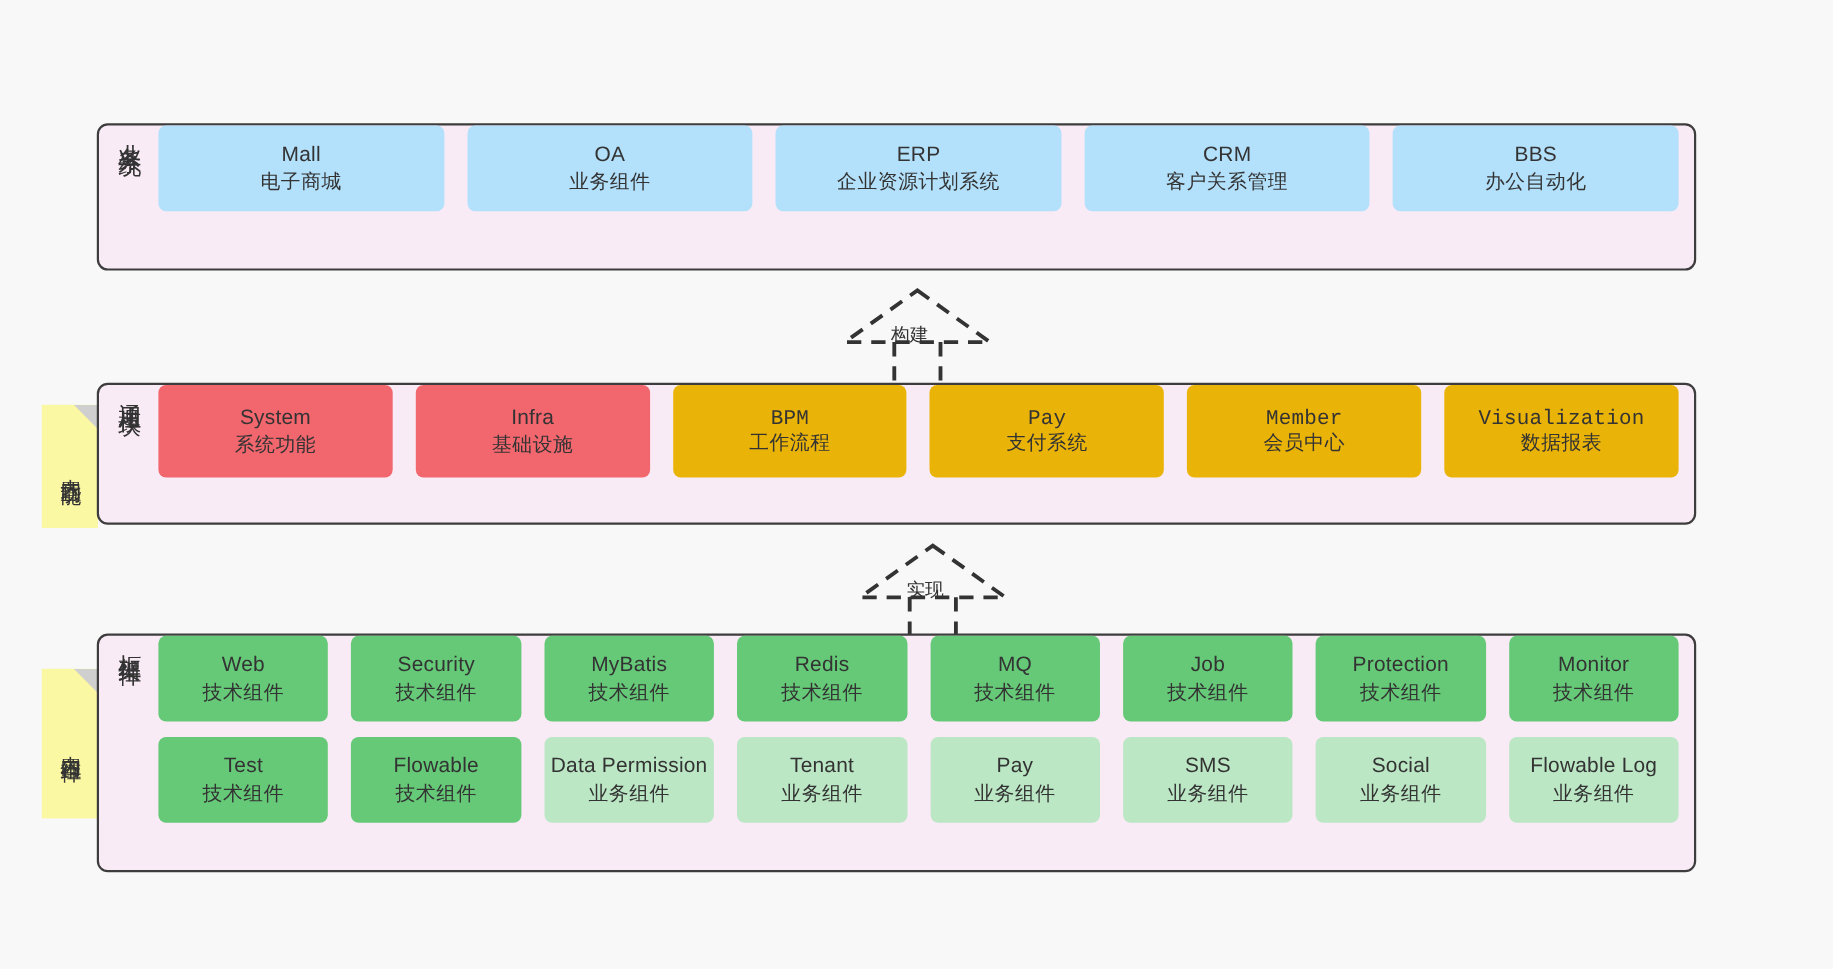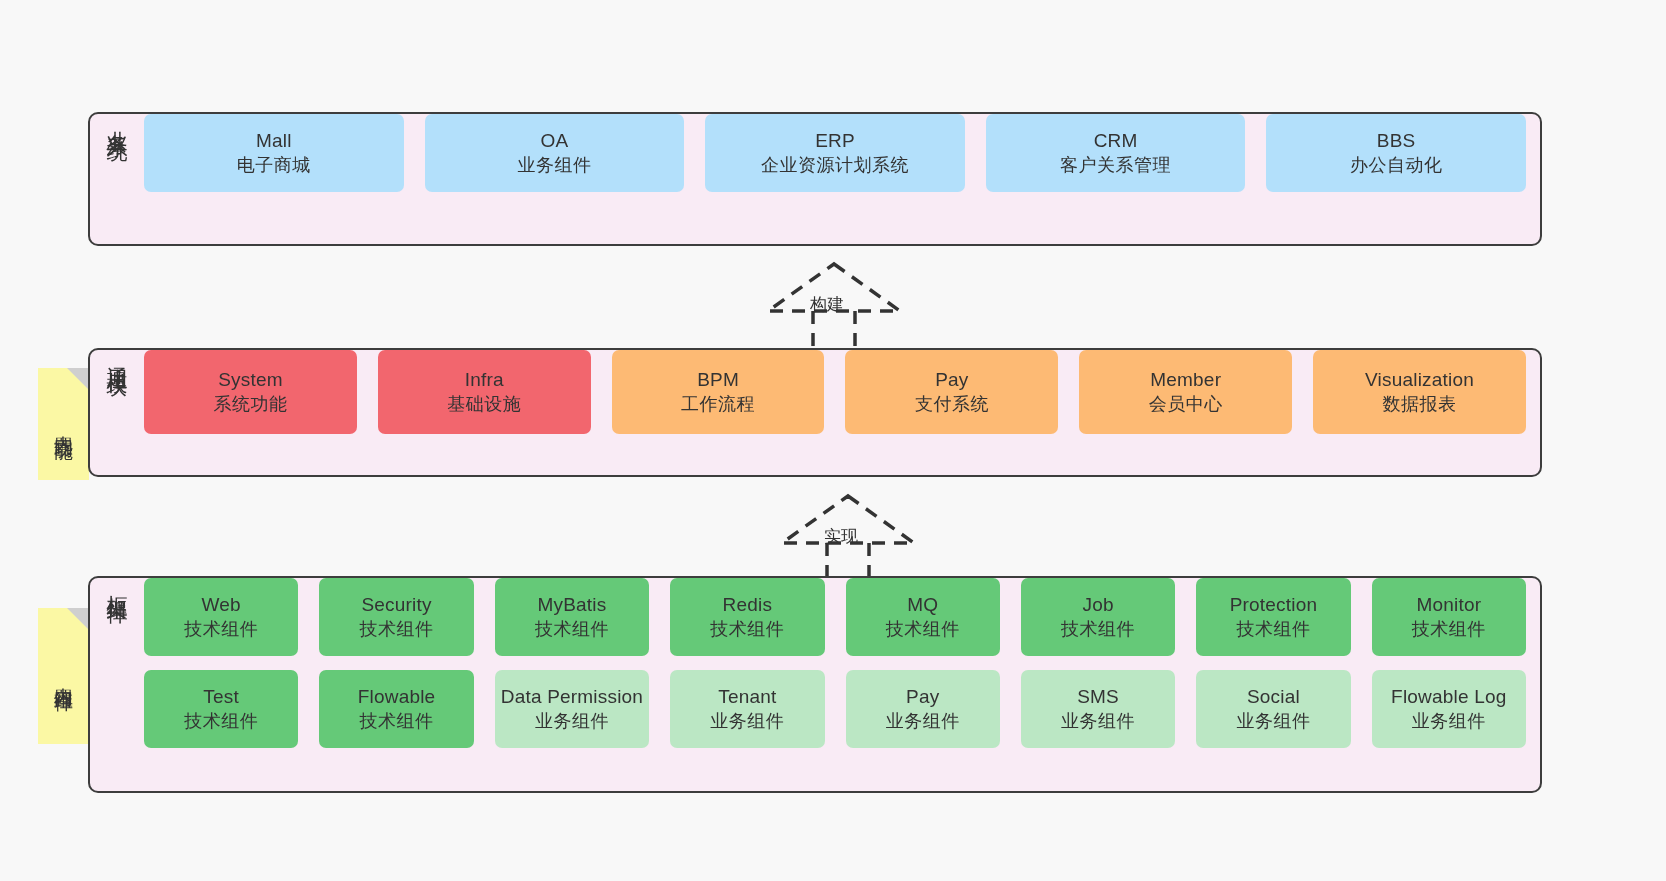--- a/index.html
+++ b/index.html
@@ -81,21 +81,21 @@
     font-size: 18px;
     letter-spacing: .5px;
   }
 
   .h-biz   { height: 78px; }
   .h-mod   { height: 84px; }
   .h-frame { height: 78px; }
 
   .c-blue      { background: #b3e0fb; }
   .c-red       { background: #f2666e; }
-  .c-pink      { background: #fdba74; }
+  .c-pink      { background: #eab308; font-family: Liberation Mono, monospace; }
   .c-green     { background: #65c978; }
   .c-lgreen    { background: #bbe7c4; }
 
   
   #layer-business  { left: 88px;  top: 112px; width: 1454px; height: 134px; }
   #layer-modules   { left: 88px;  top: 348px; width: 1454px; height: 129px; }
   #layer-framework { left: 88px;  top: 576px; width: 1454px; height: 217px; }
 
   
   .sticky {

